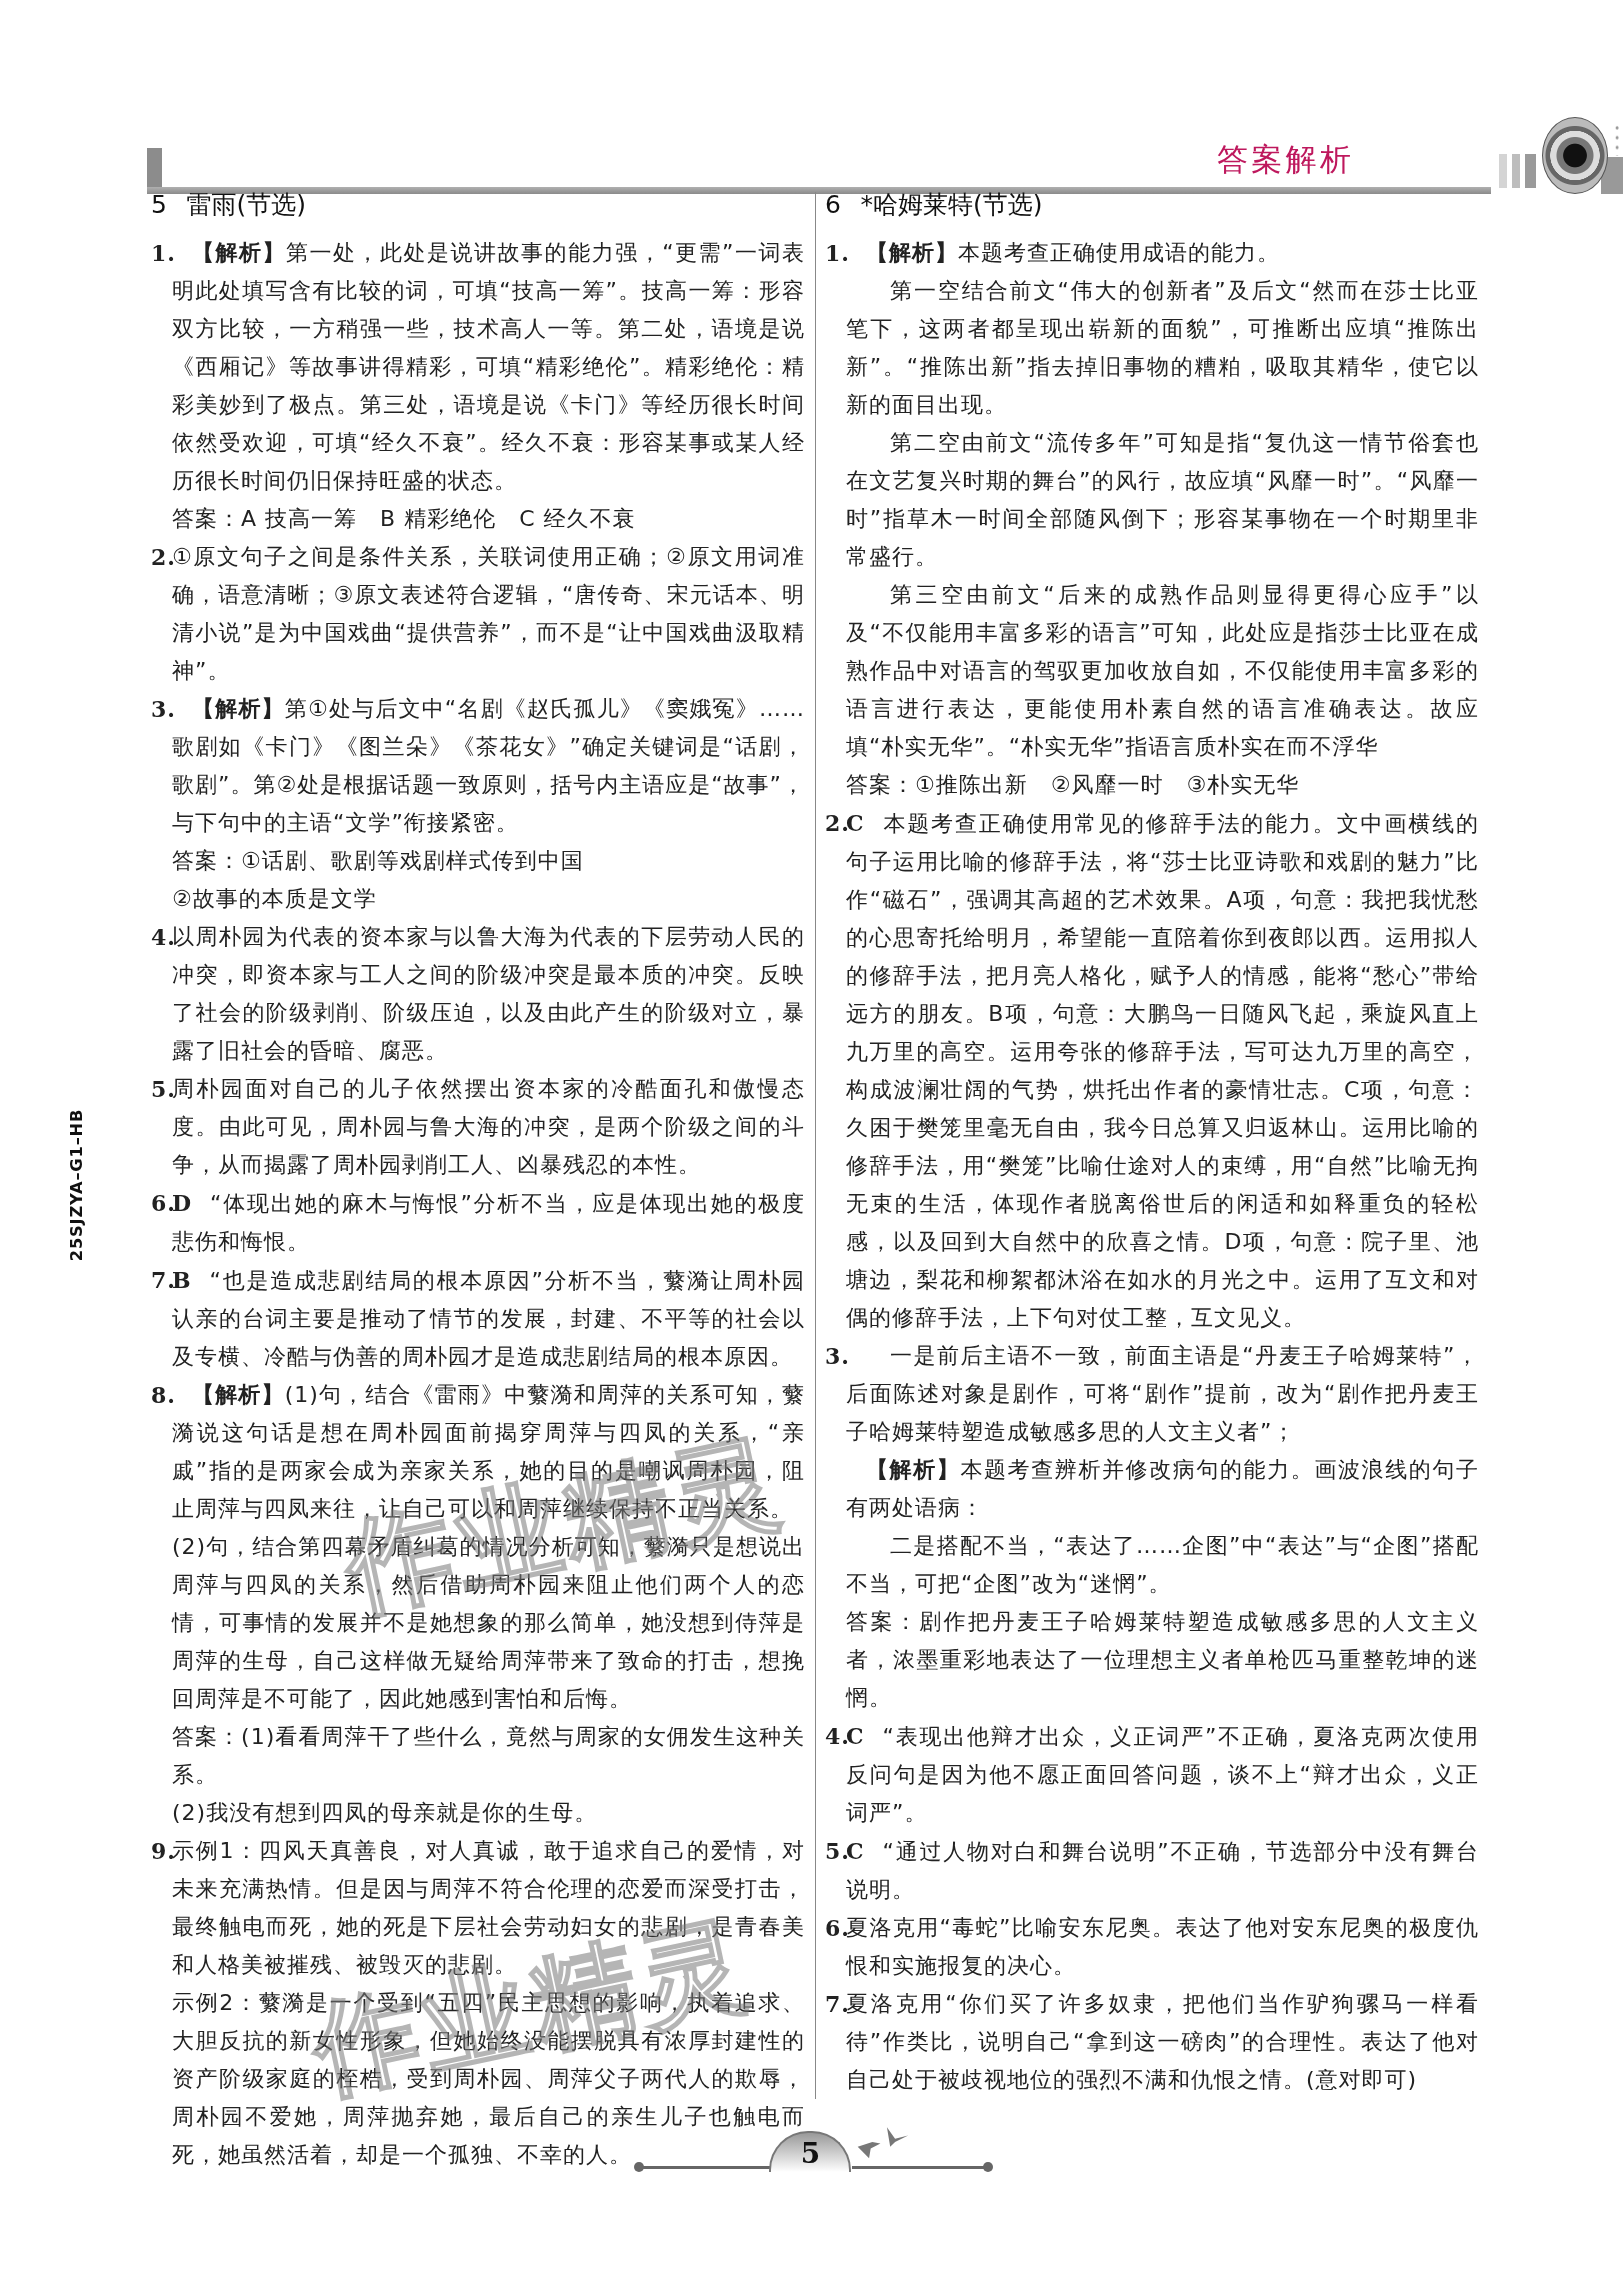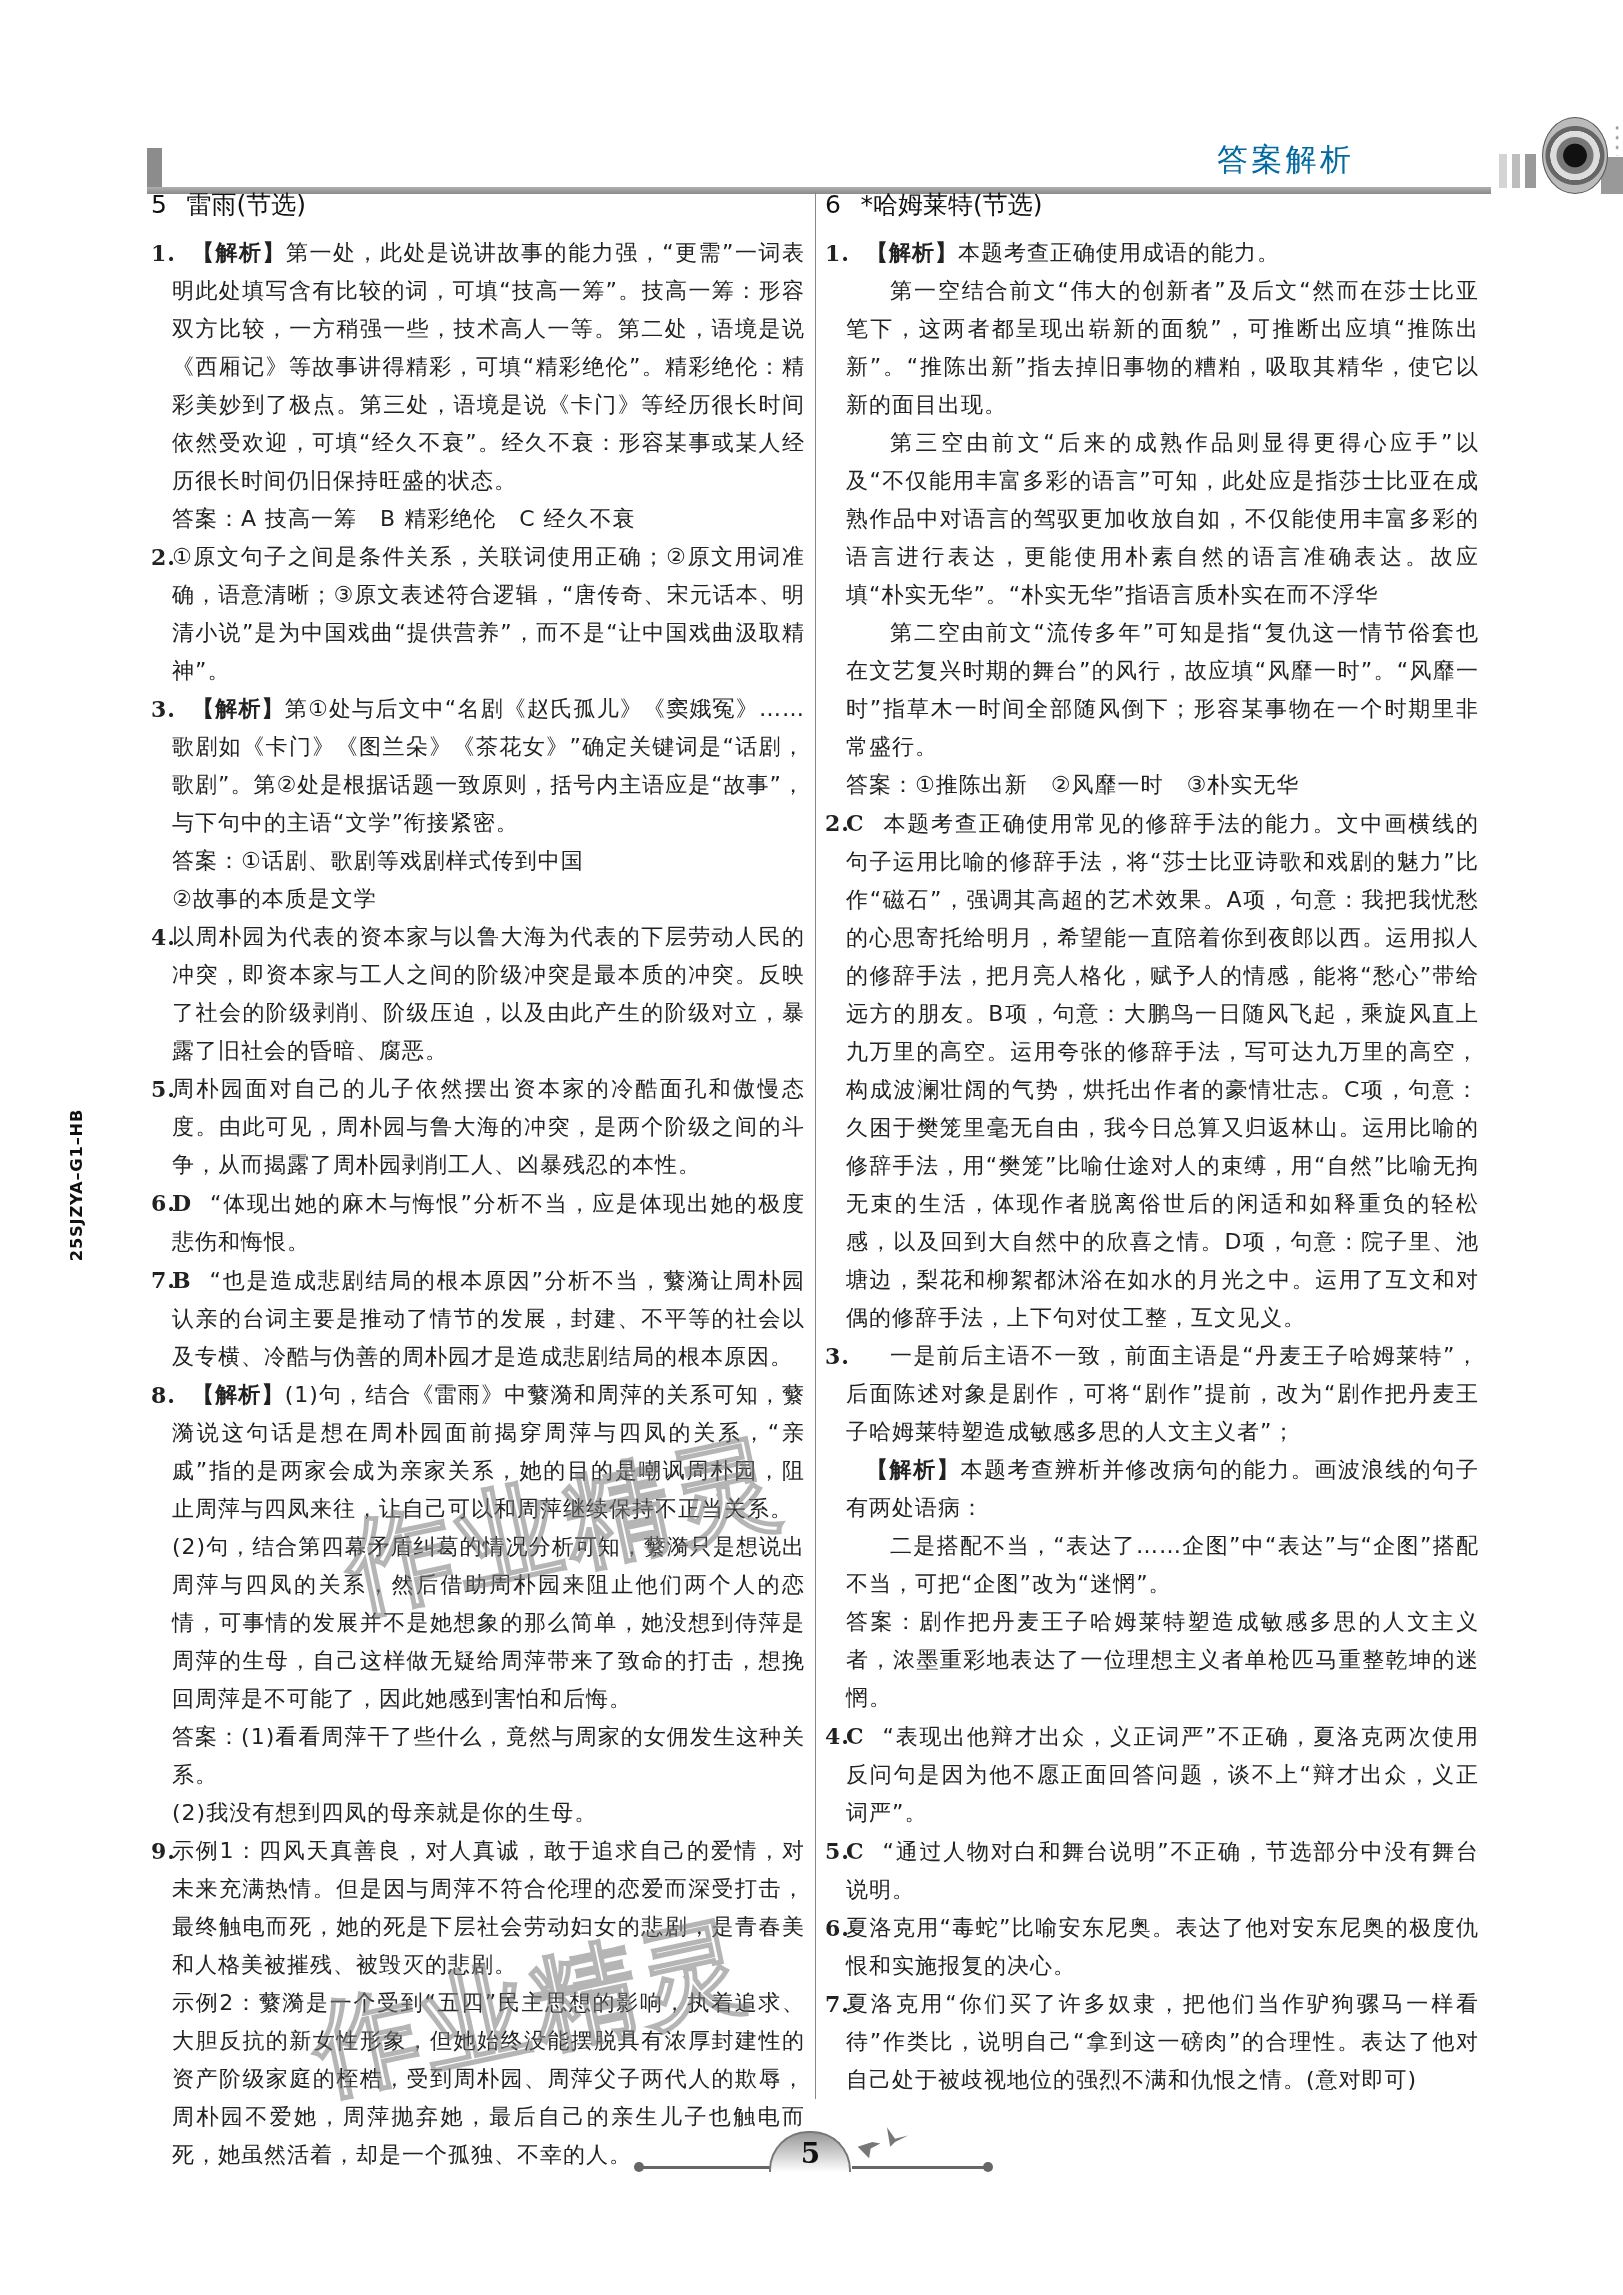--- a/index.html
+++ b/index.html
@@ -2,21 +2,21 @@
 <html style="font-size:13px"><head>
 <meta charset="utf-8">
 <style>
   html, body { margin:0; padding:0; background:#ffffff; }
   body { width:1623px; height:2295px; position:relative; overflow:hidden;
          font-family:"DejaVu Sans", "Liberation Sans", sans-serif; color:#222; }
   .header { position:absolute; left:147px; top:123px; width:1476px; height:106px; }
   .hdr-left-block { position:absolute; left:0; top:24.5px; width:14.7px; height:42px; background:#8c8c8c; }
   .hdr-rule { position:absolute; left:0; top:64px; width:1344px; height:7.4px;
               background:linear-gradient(#b0b0b0,#8a8a8a); }
-  .hdr-title { position:absolute; left:1070px; top:16.3px; font-size:31px; letter-spacing:3.3px; color:#0369a1; }
+  .hdr-title { position:absolute; left:1070px; top:16.3px; font-size:31px; letter-spacing:3.3px; color:#be185d; }
   .hdr-bars { position:absolute; left:1352px; top:31px; }
   .hdr-bars span { position:absolute; top:0; width:8.2px; height:34px; background:#c8c8c8; }
   .hdr-logo { position:absolute; left:1395px; top:-6.5px; width:64px; height:75px; border-radius:50%;
               background:radial-gradient(circle at 50% 50%, #111 0 11.4px, #777 12.3px 18px, #ddd 19px 24.5px, #666 25px 29px, #bbb 30px);
               border:1.6px solid #555; }
   .hdr-dots { position:absolute; left:1466px; top:0px; width:163px; height:33px;
               background-image:radial-gradient(#999 1.2px, transparent 1.6px); background-size:8.2px 9.8px; }
   .hdr-band { position:absolute; left:1454px; top:34px; width:172px; height:37px; background:#999; }
 
   .col { position:absolute; top:180px; width:654px; }
@@ -135,22 +135,22 @@
 
 <div class="col right">
   <div class="sec-title">
     <span class="num">6</span><span>*哈姆莱特(节选)</span>
   </div>
 
   <div class="item">
     <span class="no">1.</span>
     <span class="para"><span class="tag">【解析】</span><span>本题考查正确使用成语的能力。</span></span>
     <span class="para indent">第一空结合前文“伟大的创新者”及后文“然而在莎士比亚笔下，这两者都呈现出崭新的面貌”，可推断出应填“推陈出新”。“推陈出新”指去掉旧事物的糟粕，吸取其精华，使它以新的面目出现。</span>
+    <span class="para indent">第二空由前文“流传多年”可知是指“复仇这一情节俗套也在文艺复兴时期的舞台”的风行，故应填“风靡一时”。“风靡一时”指草木一时间全部随风倒下；形容某事物在一个时期里非常盛行。</span>
     <span class="para indent">第三空由前文“后来的成熟作品则显得更得心应手”以及“不仅能用丰富多彩的语言”可知，此处应是指莎士比亚在成熟作品中对语言的驾驭更加收放自如，不仅能使用丰富多彩的语言进行表达，更能使用朴素自然的语言准确表达。故应填“朴实无华”。“朴实无华”指语言质朴实在而不浮华</span>
-    <span class="para indent">第二空由前文“流传多年”可知是指“复仇这一情节俗套也在文艺复兴时期的舞台”的风行，故应填“风靡一时”。“风靡一时”指草木一时间全部随风倒下；形容某事物在一个时期里非常盛行。</span>
     <span class="sub">答案：①推陈出新　②风靡一时　③朴实无华</span>
   </div>
 
   <div class="item">
     <span class="no">2.</span>
     <span class="para"><span class="ans-letter">C</span><span>本题考查正确使用常见的修辞手法的能力。文中画横线的句子运用比喻的修辞手法，将“莎士比亚诗歌和戏剧的魅力”比作“磁石”，强调其高超的艺术效果。A项，句意：我把我忧愁的心思寄托给明月，希望能一直陪着你到夜郎以西。运用拟人的修辞手法，把月亮人格化，赋予人的情感，能将“愁心”带给远方的朋友。B项，句意：大鹏鸟一日随风飞起，乘旋风直上九万里的高空。运用夸张的修辞手法，写可达九万里的高空，构成波澜壮阔的气势，烘托出作者的豪情壮志。C项，句意：久困于樊笼里毫无自由，我今日总算又归返林山。运用比喻的修辞手法，用“樊笼”比喻仕途对人的束缚，用“自然”比喻无拘无束的生活，体现作者脱离俗世后的闲适和如释重负的轻松感，以及回到大自然中的欣喜之情。D项，句意：院子里、池塘边，梨花和柳絮都沐浴在如水的月光之中。运用了互文和对偶的修辞手法，上下句对仗工整，互文见义。</span></span>
   </div>
 
   <div class="item">
     <span class="no">3.</span>

